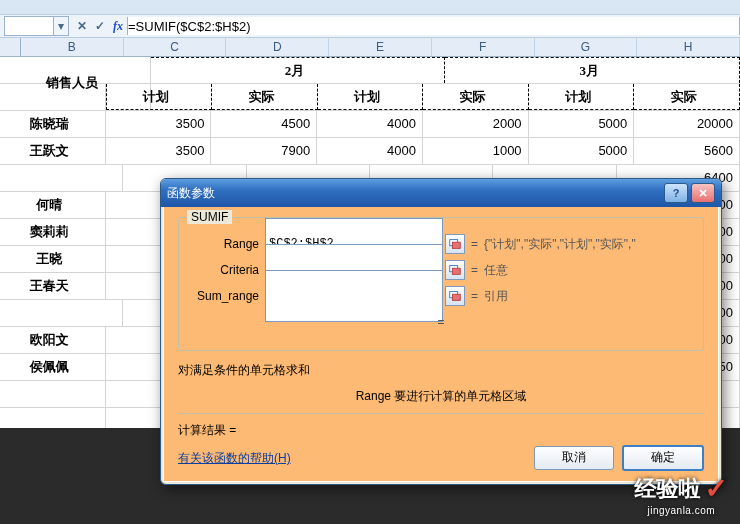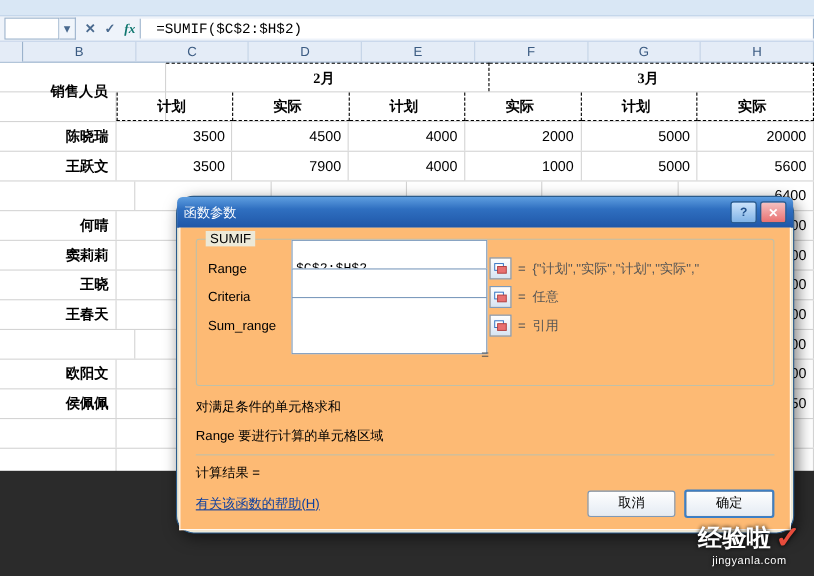--- a/index.html
+++ b/index.html
@@ -2,54 +2,54 @@
 <html><head>
 <meta charset="utf-8">
 <style>
 html,body{margin:0;padding:0;font-family:"Microsoft YaHei","SimSun",Arial,sans-serif;font-size:12px;background:#fff;width:740px;height:524px;overflow:hidden;position:relative}
 .topbar{background:#d9e7f5;height:14px;border-bottom:1px solid #b8cce4}
 .formula-bar{background:#eef3fa;height:22px;border-bottom:1px solid #b8cce4;display:flex;align-items:center}
 .name-box{width:48px;height:18px;background:#fff;border:1px solid #9bb2cc;margin-left:4px}
 .fb-drop{width:14px;height:18px;border:1px solid #9bb2cc;border-left:none;background:#f0f5fb;display:flex;align-items:center;justify-content:center;color:#4a6a8f}
 .fb-btns{display:flex;align-items:center;margin-left:4px}
 .fb-btn{width:18px;height:18px;display:flex;align-items:center;justify-content:center;color:#4a6a8f;font-weight:bold}
-.fx{font-style:italic;font-family:"Times New Roman",serif;font-weight:bold;color:#0f766e}
-.formula-input{flex:1;height:18px;border:1px solid #9bb2cc;border-top:none;border-bottom:none;background:#fff;display:flex;align-items:center;padding-left:14px;font-family:Liberation Mono, monospace;font-size:13px}
+.fx{font-style:italic;font-family:"Times New Roman",serif;font-weight:bold;color:#1d4ed8}
+.formula-input{flex:1;height:18px;border:1px solid #9bb2cc;border-top:none;border-bottom:none;background:#fff;display:flex;align-items:center;padding-left:0;font-family:Liberation Sans, sans-serif;font-size:13px}
 .col-headers{display:flex;height:18px;background:#e4ecf7;border-bottom:1px solid #9bb2cc}
 .row-hdr{width:20px;background:#e4ecf7;border-right:1px solid #9bb2cc}
 .col-hdr{flex:1;text-align:center;color:#3b5b82;border-right:1px solid #c3d3e6;line-height:18px;min-width:0}
 .sheet{display:flex}
 .grid{flex:1}
 .cell-row{display:flex;height:26px;border-bottom:1px solid #d4d4d4}
 .cell{flex:1;border-right:1px solid #d4d4d4;line-height:26px;text-align:right;padding-right:6px;font-size:13px;min-width:0;overflow:hidden}
-.cell.name{text-align:right;font-weight:bold;font-family:"SimSun"}
+.cell.name{text-align:center;font-weight:bold;font-family:"SimSun"}
 .cell.hdr{text-align:center;font-weight:bold;font-family:"SimSun"}
 .merge2{flex:2}
 .dash-b{border-bottom:1.5px dashed #000}
 .dash-r{border-right:1.5px dashed #000}
 .dash-l{border-left:1.5px dashed #000}
 .dash-t{border-top:1.5px dashed #000}
-.dialog{position:absolute;left:160px;top:178px;width:560px;background:#ECE9D8;border:1px solid #2b5b8b;border-radius:16px;box-shadow:3px 4px 14px rgba(0,0,0,0.5);font-family:"SimSun",Arial}
+.dialog{position:absolute;left:160px;top:178px;width:560px;background:#ECE9D8;border:1px solid #2b5b8b;border-radius:6px;box-shadow:3px 4px 14px rgba(0,0,0,0.5);font-family:"SimSun",Arial}
 .titlebar{height:28px;background:linear-gradient(#5e9ee0,#2f6fc0 40%,#1f56a7);border-radius:5px 5px 0 0;display:flex;align-items:center;color:#fff;padding:0 6px;font-size:12px}
 .titlebar .spacer{flex:1}
 .tb-btn{width:22px;height:18px;margin-left:3px;border:1px solid #2b5b8b;border-radius:3px;background:linear-gradient(#f5c2c2,#e97070);display:flex;align-items:center;justify-content:center;color:#fff;font-weight:bold;font-size:11px}
 .tb-btn.help{background:linear-gradient(#cde4fb,#7fb2e6);color:#1f4f8b}
 .dlg-body{padding:10px 14px 6px 14px;border:1px solid #fff;border-top:none;margin:0 2px 2px 2px;background:#fdba74}
 .groupbox{border:1px solid #c0c0a8;border-radius:3px;padding:12px 10px 14px 10px;position:relative;margin-bottom:8px}
 .groupbox .legend{position:absolute;top:-8px;left:8px;background:#ECE9D8;padding:0 4px;font-size:12px}
 .param-row{display:flex;align-items:center;height:24px;margin:2px 0}
-.param-lbl{width:70px;padding-right:6px}
+.param-lbl{width:70px;text-align:right;padding-right:6px}
 .param-input{width:170px;height:18px;border:1px solid #7d9bbd;background:#fff;padding:16px 3px;font-family:Liberation Mono, monospace;font-size:12px;line-height:18px}
 .ref-btn{width:18px;height:18px;border:1px solid #7d9bbd;margin-left:2px;background:linear-gradient(#fefefe,#d7e4f2);display:flex;align-items:center;justify-content:center}
 .ref-btn svg{width:14px;height:14px}
 .eq{margin:0 6px;color:#555}
 .preview{color:#555}
 .desc{margin:10px 0 4px 0;line-height:18px}
 .desc .d1{margin-bottom:6px}
-.desc .d2{margin:8px 0}
+.desc .d2{text-align:center;margin:8px 0}
 .result{border-top:1px solid #c0c0a8;padding-top:8px;margin-top:8px}
 .dlg-foot{display:flex;align-items:center;padding:6px 0 4px 0}
 .helplink{color:#0a3ea0;text-decoration:underline}
 .dlg-foot .spacer{flex:1}
 .btn{width:78px;height:22px;border:1px solid #7d99b8;border-radius:3px;background:linear-gradient(#fefefe,#e4ebf3);margin-left:8px;text-align:center;line-height:20px}
 .btn.primary{border:2px solid #3d7fc4}
 .watermark{position:absolute;right:12px;bottom:8px;color:#fff;text-align:center;font-family:Arial;text-shadow:0 0 4px #000}
 .watermark .l1{font-size:22px;font-weight:bold;display:flex;align-items:center;justify-content:flex-end}
 .watermark .check{color:#e74c3c;font-size:28px;margin-left:4px}
 .watermark .l2{font-size:10px;letter-spacing:0.5px}

